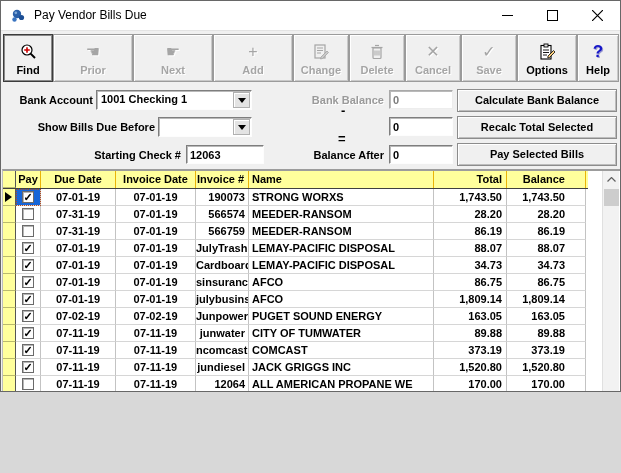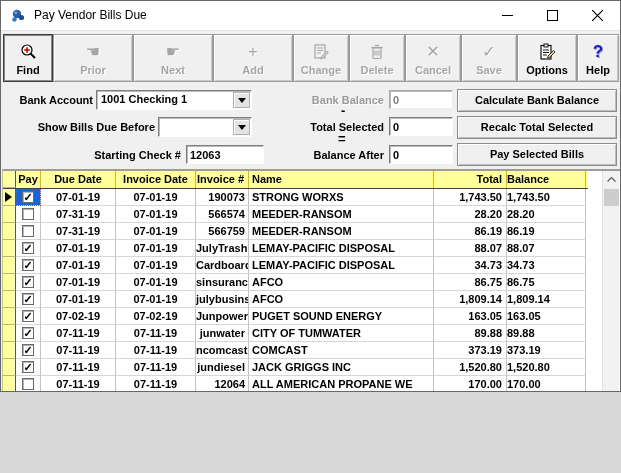--- a/index.html
+++ b/index.html
@@ -44,21 +44,21 @@
   .ghead .hcell{font-size:11px;font-weight:bold;color:#000;border-right:1px solid #eab308;padding-top:2px;overflow:hidden;white-space:nowrap;}
   .grow{display:flex;height:17px;width:585px;}
   .grow .cell{font-size:11px;font-weight:bold;color:#000;border-right:1px solid #c3c3c3;border-bottom:1px solid #d6d6d6;overflow:hidden;white-space:nowrap;line-height:16px;}
   .c-sel{width:13px;}
   .c-pay{width:25px;text-align:center;}
   .c-due{width:75px;text-align:center;}
   .c-idate{width:80px;text-align:center;}
   .c-inum{width:53px;text-align:right;padding-right:3px;}
   .c-name{width:185px;text-align:left;padding-left:3px;}
   .c-total{width:73px;text-align:right;padding-right:4px;}
-  .c-bal{width:79px;padding-right:4px;}
+  .c-bal{width:79px;text-align:right;padding-right:20px;}
   .ghead .c-inum{text-align:left;padding-left:1px;}
   .ghead .c-pay{text-align:center;}
   .selcell{background:#ffff9c;border-right:1px solid #555 !important;border-bottom:1px solid #b9b96e !important;position:relative;}
   .selarrow{position:absolute;left:2px;top:3px;width:0;height:0;border-top:5px solid transparent;border-bottom:5px solid transparent;border-left:7px solid #000;}
   .paycell{display:flex;align-items:center;justify-content:center;}
   .paycell.selected{background:#1565d8;outline:1px dotted #b04a22;outline-offset:-1px;}
   .cbx{width:12px;height:12px;background:#fdfdfd;border:1px solid #6a6a6a;box-shadow:inset 1px 1px 0 #b5b5b5;font-size:11px;line-height:10px;text-align:center;font-weight:bold;color:#000;}
   .cbx.off{color:transparent;}
 
   
@@ -182,21 +182,20 @@
 
     <div class="op" style="left:340px;top:17px;">-</div>
 
     <div class="lbl" style="left:8px;width:146px;top:35px;">Show Bills Due Before</div>
     <div class="combo" style="left:157px;top:31px;width:94px;">
       <span class="combo-val"></span>
       <span class="combo-btn">
           <span class="combo-arrow"></span>
         </span>
     </div>
-    <div class="lbl" style="left:250px;width:133px;top:35px;">Total Selected</div>
     <input class="tinput" style="left: 388px; top: 31px; width: 64px;" value="0">
 
     <div class="op" style="left:337px;top:45px;">=</div>
 
     <div class="lbl" style="left:60px;width:120px;top:63px;">Starting Check #</div>
     <input class="tinput" style="left: 185px; top: 59px; width: 78px;" value="12063">
     <div class="lbl" style="left:250px;width:133px;top:63px;">Balance After</div>
     <input class="tinput" style="left: 388px; top: 59px; width: 64px;" value="0">
 
     <div class="actbtn" style="top:3px;">Calculate Bank Balance</div>

